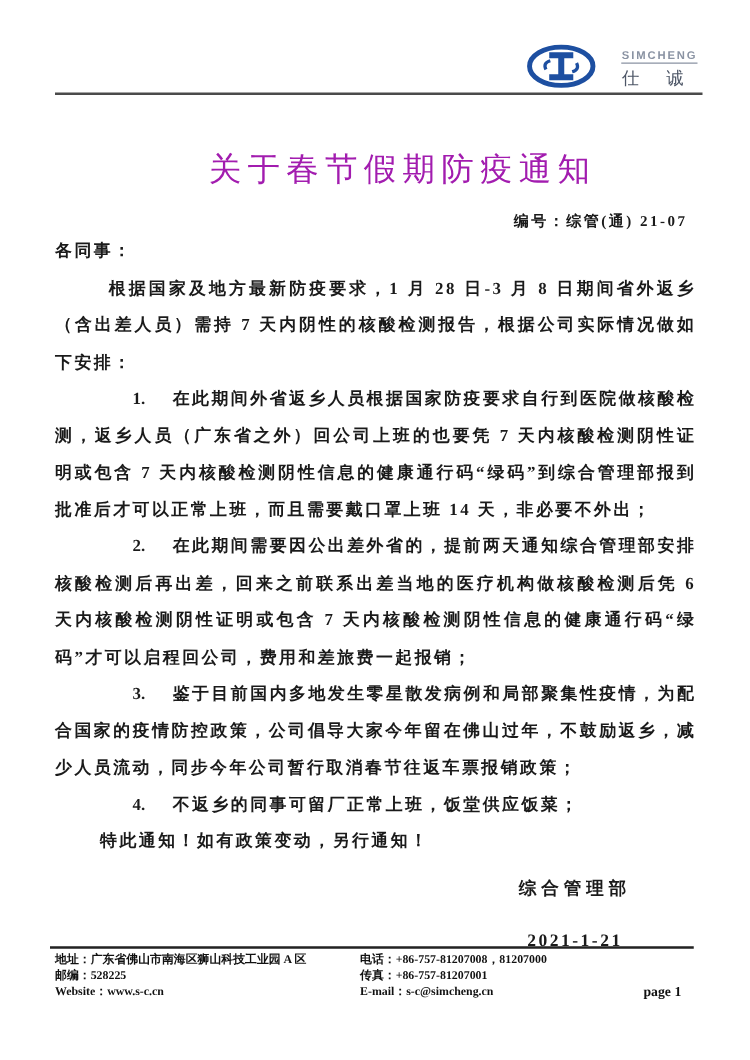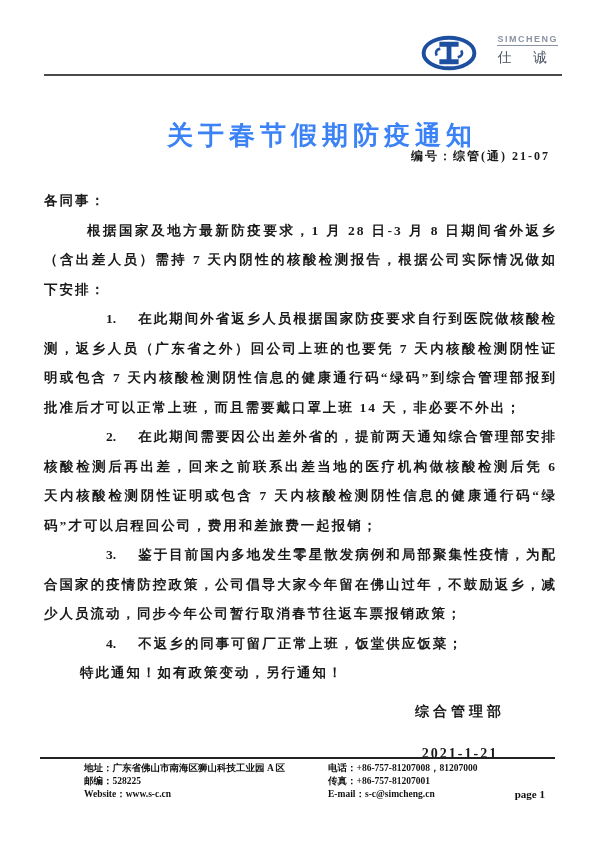--- a/index.html
+++ b/index.html
@@ -13,21 +13,21 @@
     color: #1a1a1a;
     overflow: hidden;
   }
 
   
   .logo {
     position: absolute;
     top: 34px;
     right: 42px;
     display: flex;
-    align-items: flex-start;
+    align-items: flex-end;
     gap: 20px;
   }
   .logo-mark { width: 56px; height: 38px; display: block; }
   .logo-text { display: flex; flex-direction: column; align-items: flex-start; }
   .brand-en {
     font-family: "Liberation Sans", sans-serif;
     font-size: 9px;
     font-weight: bold;
     letter-spacing: 1.5px;
     color: #8a93a3;
@@ -51,28 +51,28 @@
   }
 
   
   .doc-title {
     position: absolute;
     top: 118px;
     left: 0;
     width: 100%;
     text-align: center;
     font-size: 26px;
-    font-weight: 700;
+    font-weight: 400;
     letter-spacing: 5px;
-    color: #3b82f6;
+    color: #a21caf;
     padding-left: 44px;
   }
   .doc-number {
     position: absolute;
-    top: 148px;
+    top: 169px;
     right: 50px;
     font-size: 12px;
     font-weight: bold;
     letter-spacing: 2px;
   }
 
   
   .body-text {
     position: absolute;
     top: 186px;
@@ -114,21 +114,21 @@
   .footer {
     position: absolute;
     top: 762px;
     left: 44px;
     right: 45px;
     font-size: 9.5px;
     line-height: 13px;
     font-weight: bold;
     color: #111;
   }
-  .footer-row { white-space: nowrap; margin-left: 40px; }
+  .footer-row { white-space: nowrap; }
   .footer-col-left  { position: absolute; left: 0;   top: 0; }
   .footer-col-right { position: absolute; left: 244px; top: 0; }
   .footer-label { font-weight: bold; }
   .footer-value { font-weight: 600; }
   .page-number {
     position: absolute;
     right: 10px;
     top: 26px;
     font-size: 11px;
     font-weight: bold;

